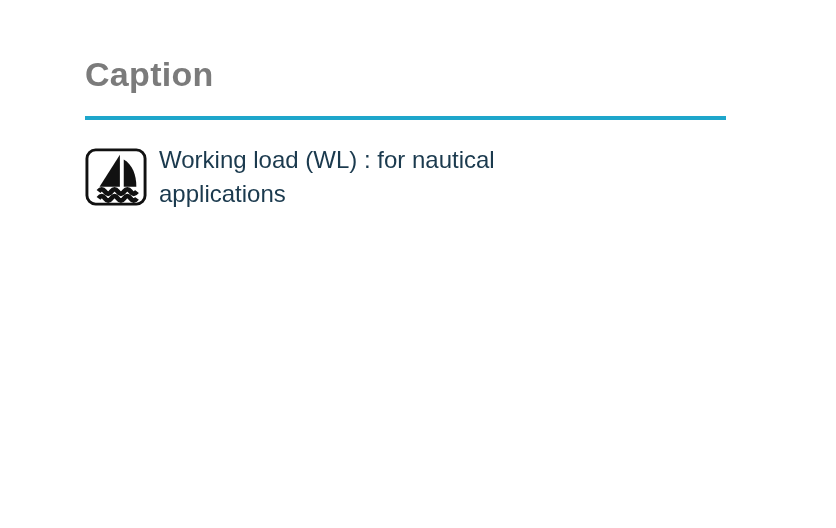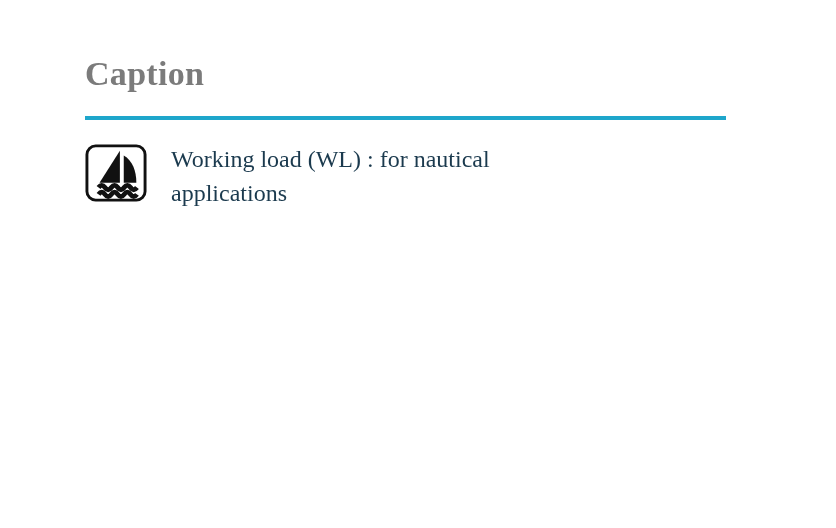--- a/index.html
+++ b/index.html
@@ -8,39 +8,39 @@
     --rule-color:#1ea6cb;
     --text-color:#1b3a4e;
   }
   *{box-sizing:border-box;}
   html,body{margin:0;padding:0;}
   body{
     width:836px;height:528px;overflow:hidden;
     background:var(--page-bg);
     font-family:"Liberation Sans", sans-serif;
   }
-  .panel{padding:55px 12px 0 85px;font-family:Liberation Serif, serif;}
+  .panel{padding:55px 12px 0 85px;}
   .page-title{
     margin:0;
     font-size:34px;
     font-weight:700;
     letter-spacing:.3px;
     color:var(--title-color);
     line-height:38px;
   }
   .rule{
     width:641px;height:4px;
     background:var(--rule-color);
     border:none;margin:23px 0 0 0;
   }
   .legend{margin-top:23px;}
   .legend-row{
     display:flex;
-    align-items:flex-start;
-    gap:24px;
+    align-items:center;
+    gap:12px;
     margin-bottom:45px;
   }
   .icon{flex:0 0 auto;display:block;width:62px;height:60px;}
   .legend-text{
     margin:0;
     font-size:24px;
     line-height:33.5px;
     color:var(--text-color);
     white-space:pre-line;
   }

